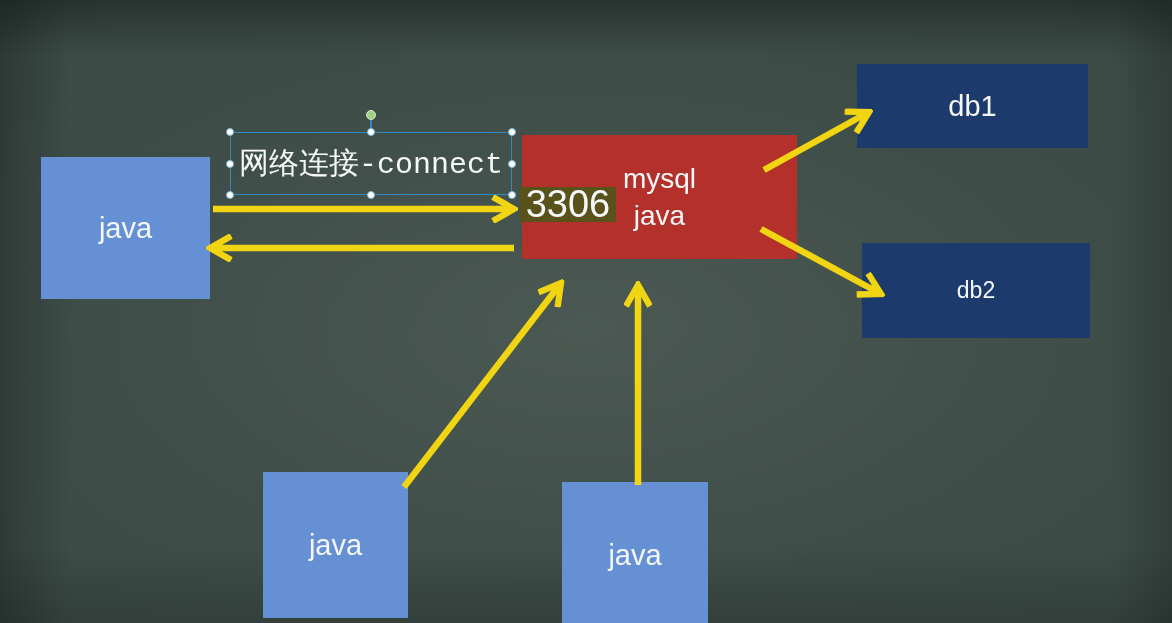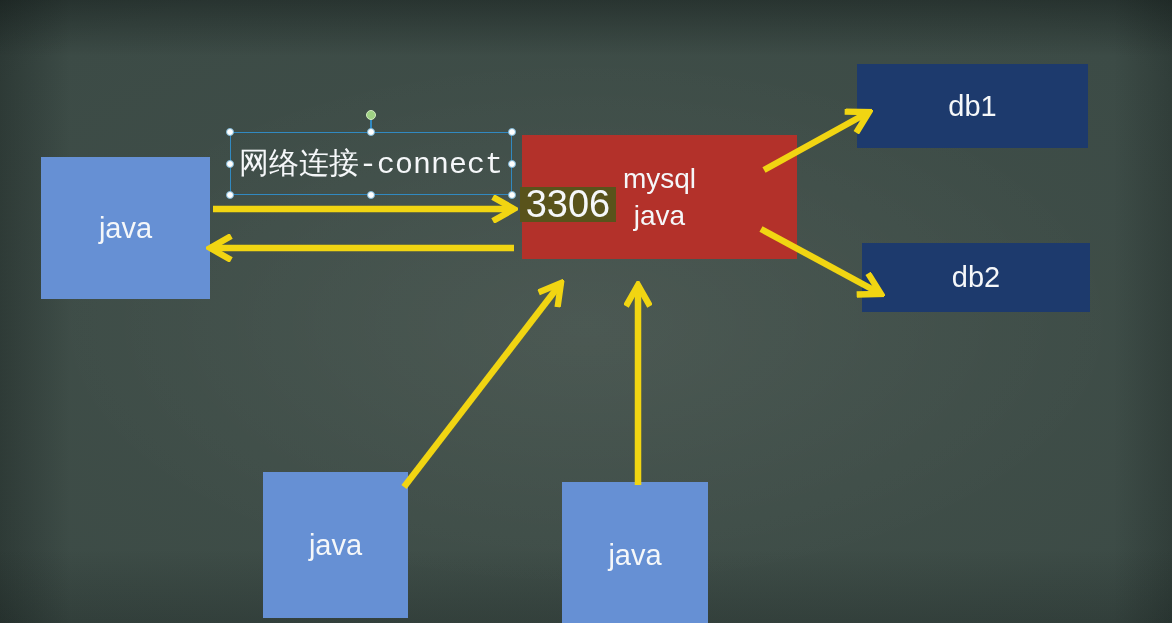--- a/index.html
+++ b/index.html
@@ -17,21 +17,21 @@
     color:#f5f7f9;text-align:center;box-sizing:border-box;
   }
   .blue{background:#6690d4;margin-top:20px;}
   .navy{background:#1d3a6d;}
   .red{background:#b3312a;}
   .olive{background:#59531b;}
   .stmt{left:41px;top:137px;width:169px;height:142px;font-size:29px;line-height:38px;}
   .mysql{left:522px;top:135px;width:275px;height:124px;font-size:28px;line-height:37px;}
   .port{left:520px;top:187px;width:96px;height:35px;font-size:38px;z-index:3;}
   .db1{left:857px;top:64px;width:231px;height:84px;font-size:29px;}
-  .db2{left:862px;top:243px;width:228px;height:69px;font-size:29px;}
+  .db2{left:862px;top:243px;width:228px;height:95px;font-size:23px;}
   .javaL{left:263px;top:452px;width:145px;height:146px;font-size:29px;}
   .javaR{left:562px;top:462px;width:146px;height:146px;font-size:29px;}
   .textbox{
     position:absolute;left:230px;top:132px;width:282px;height:63px;
     border:1.5px solid #3189c1;box-sizing:border-box;z-index:4;
     display:flex;align-items:center;justify-content:center;
     color:#f5f7f9;font-size:30px;white-space:nowrap;font-family:Liberation Mono, monospace;
   }
   .h{position:absolute;width:8px;height:8px;border-radius:50%;background:#ffffff;
      border:1px solid #7db7d8;box-sizing:border-box;z-index:5;}

